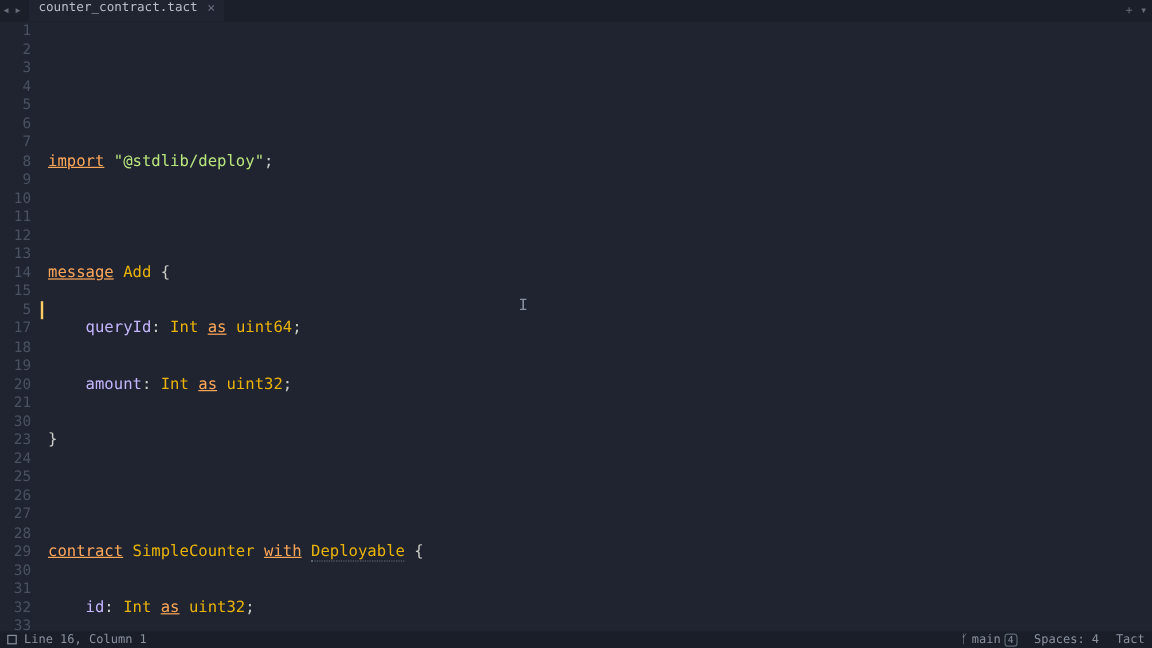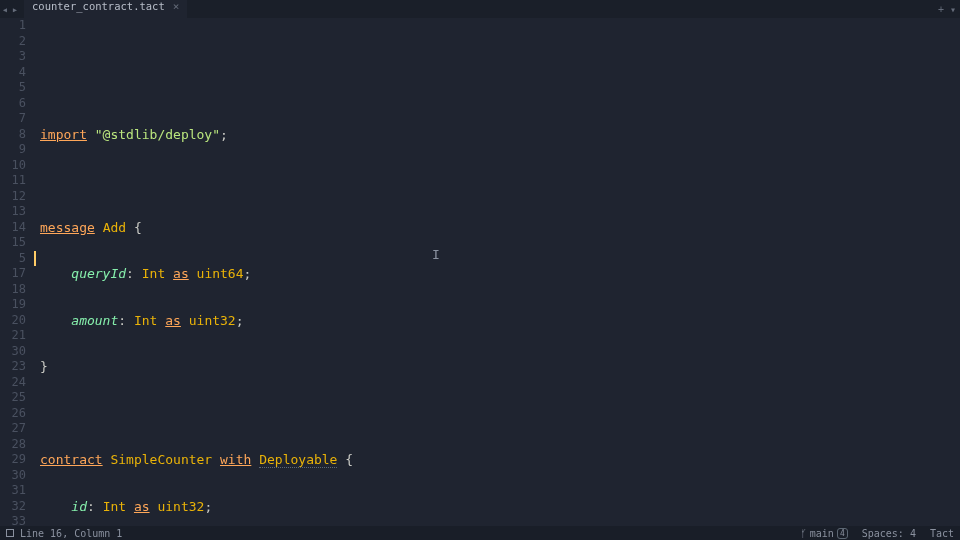--- a/index.html
+++ b/index.html
@@ -80,21 +80,21 @@
     position:absolute;
     color:#8a919f;
     font-size:13px;
     pointer-events:none;
   }
 
   
   .kw  { color:#ffa759;text-decoration:underline; }       
   .str { color:#bae67e; }
   .typ { color:#eab308; }    
-  .prop { color:#86efac;font-style:italic; }
+  .prop { color:#c4b5fd; }
   .pun { color:#cbccc6; }
   .und { border-bottom:1px dotted #5c6773; }
 
   
   .status {
     position:absolute; bottom:0; left:0; right:0;
     height:14px;
     background:#191e28;
     display:flex;
     align-items:center;

